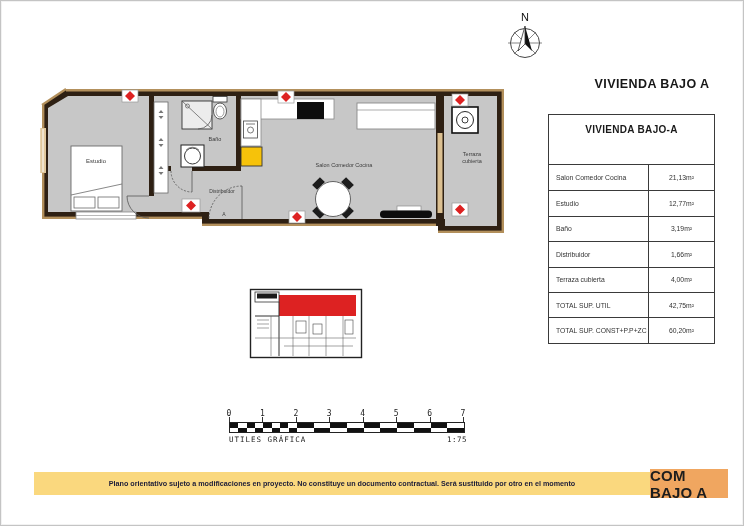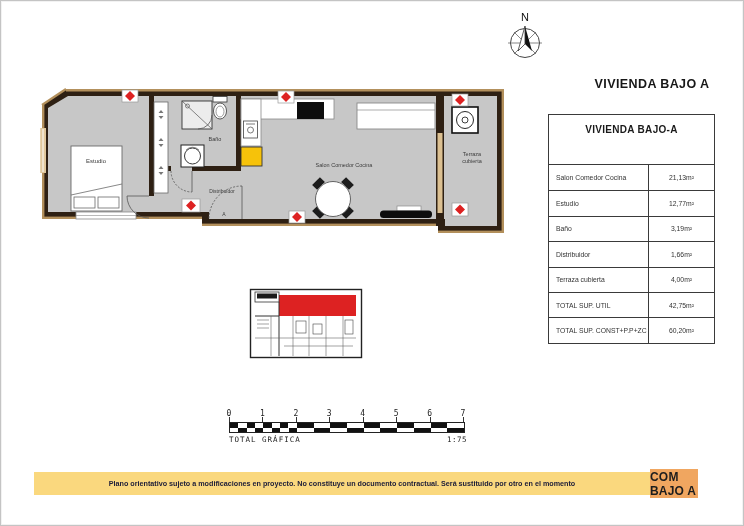--- a/index.html
+++ b/index.html
@@ -43,23 +43,23 @@
   .scale-cell{position:absolute;}
   .scale-caption{position:absolute;left:0;top:26px;font-size:7.5px;letter-spacing:1px;}
   .scale-ratio{position:absolute;right:2px;top:26px;font-size:7.5px;letter-spacing:.5px;}
   
   .banner{
     position:absolute;left:33px;top:471px;width:616px;height:23px;background:#fad87e;
     display:flex;flex-direction:column;align-items:center;justify-content:center;
   }
   .banner .line{font-size:7.2px;font-weight:bold;color:#20203a;line-height:9.5px;white-space:nowrap;}
   .badge{
-    position:absolute;left:649px;top:468px;width:48px;height:29px;background:#f0a660;
+    position:absolute;left:649px;top:468px;width:78px;height:29px;background:#f0a660;
     display:flex;align-items:center;justify-content:center;
-    font-size:12px;font-weight:bold;color:#1d1d1d;letter-spacing:.2px;
+    font-size:15px;font-weight:bold;color:#1d1d1d;letter-spacing:.2px;
   }
   svg text{font-family:"Liberation Sans",sans-serif;fill:#3c3c3c;}
 </style>
 </head>
 <body>
 
 <div class="page">
 
   <div class="compass">
     <div class="n">N</div>
@@ -327,21 +327,21 @@
         <div class="scale-cell" style="left: 150.429px; width: 16.7143px; top: 4.5px; height: 4.5px; background: rgb(17, 17, 17);"></div>
         <div class="scale-cell" style="left: 167.143px; width: 16.7143px; top: 0px; height: 4.5px; background: rgb(17, 17, 17);"></div>
         <div class="scale-cell" style="left: 167.143px; width: 16.7143px; top: 4.5px; height: 4.5px; background: rgb(255, 255, 255);"></div>
         <div class="scale-cell" style="left: 183.857px; width: 16.7143px; top: 0px; height: 4.5px; background: rgb(255, 255, 255);"></div>
         <div class="scale-cell" style="left: 183.857px; width: 16.7143px; top: 4.5px; height: 4.5px; background: rgb(17, 17, 17);"></div>
         <div class="scale-cell" style="left: 200.571px; width: 16.7143px; top: 0px; height: 4.5px; background: rgb(17, 17, 17);"></div>
         <div class="scale-cell" style="left: 200.571px; width: 16.7143px; top: 4.5px; height: 4.5px; background: rgb(255, 255, 255);"></div>
         <div class="scale-cell" style="left: 217.286px; width: 16.7143px; top: 0px; height: 4.5px; background: rgb(255, 255, 255);"></div>
         <div class="scale-cell" style="left: 217.286px; width: 16.7143px; top: 4.5px; height: 4.5px; background: rgb(17, 17, 17);"></div>
       </div>
-    <div class="scale-caption">TOTAL GRÁFICA</div>
+    <div class="scale-caption">UTILES GRÁFICA</div>
     <div class="scale-ratio">1:75</div>
   </div>
 
   <div class="banner" style="background: rgb(250, 216, 126);">
     <div class="line">Plano orientativo sujeto a modificaciones en proyecto. No constituye un documento contractual. Será sustituido por otro en el momento</div>
   </div>
   <div class="badge" style="background: rgb(240, 166, 96);">COM BAJO A</div>
 
 </div>
 

